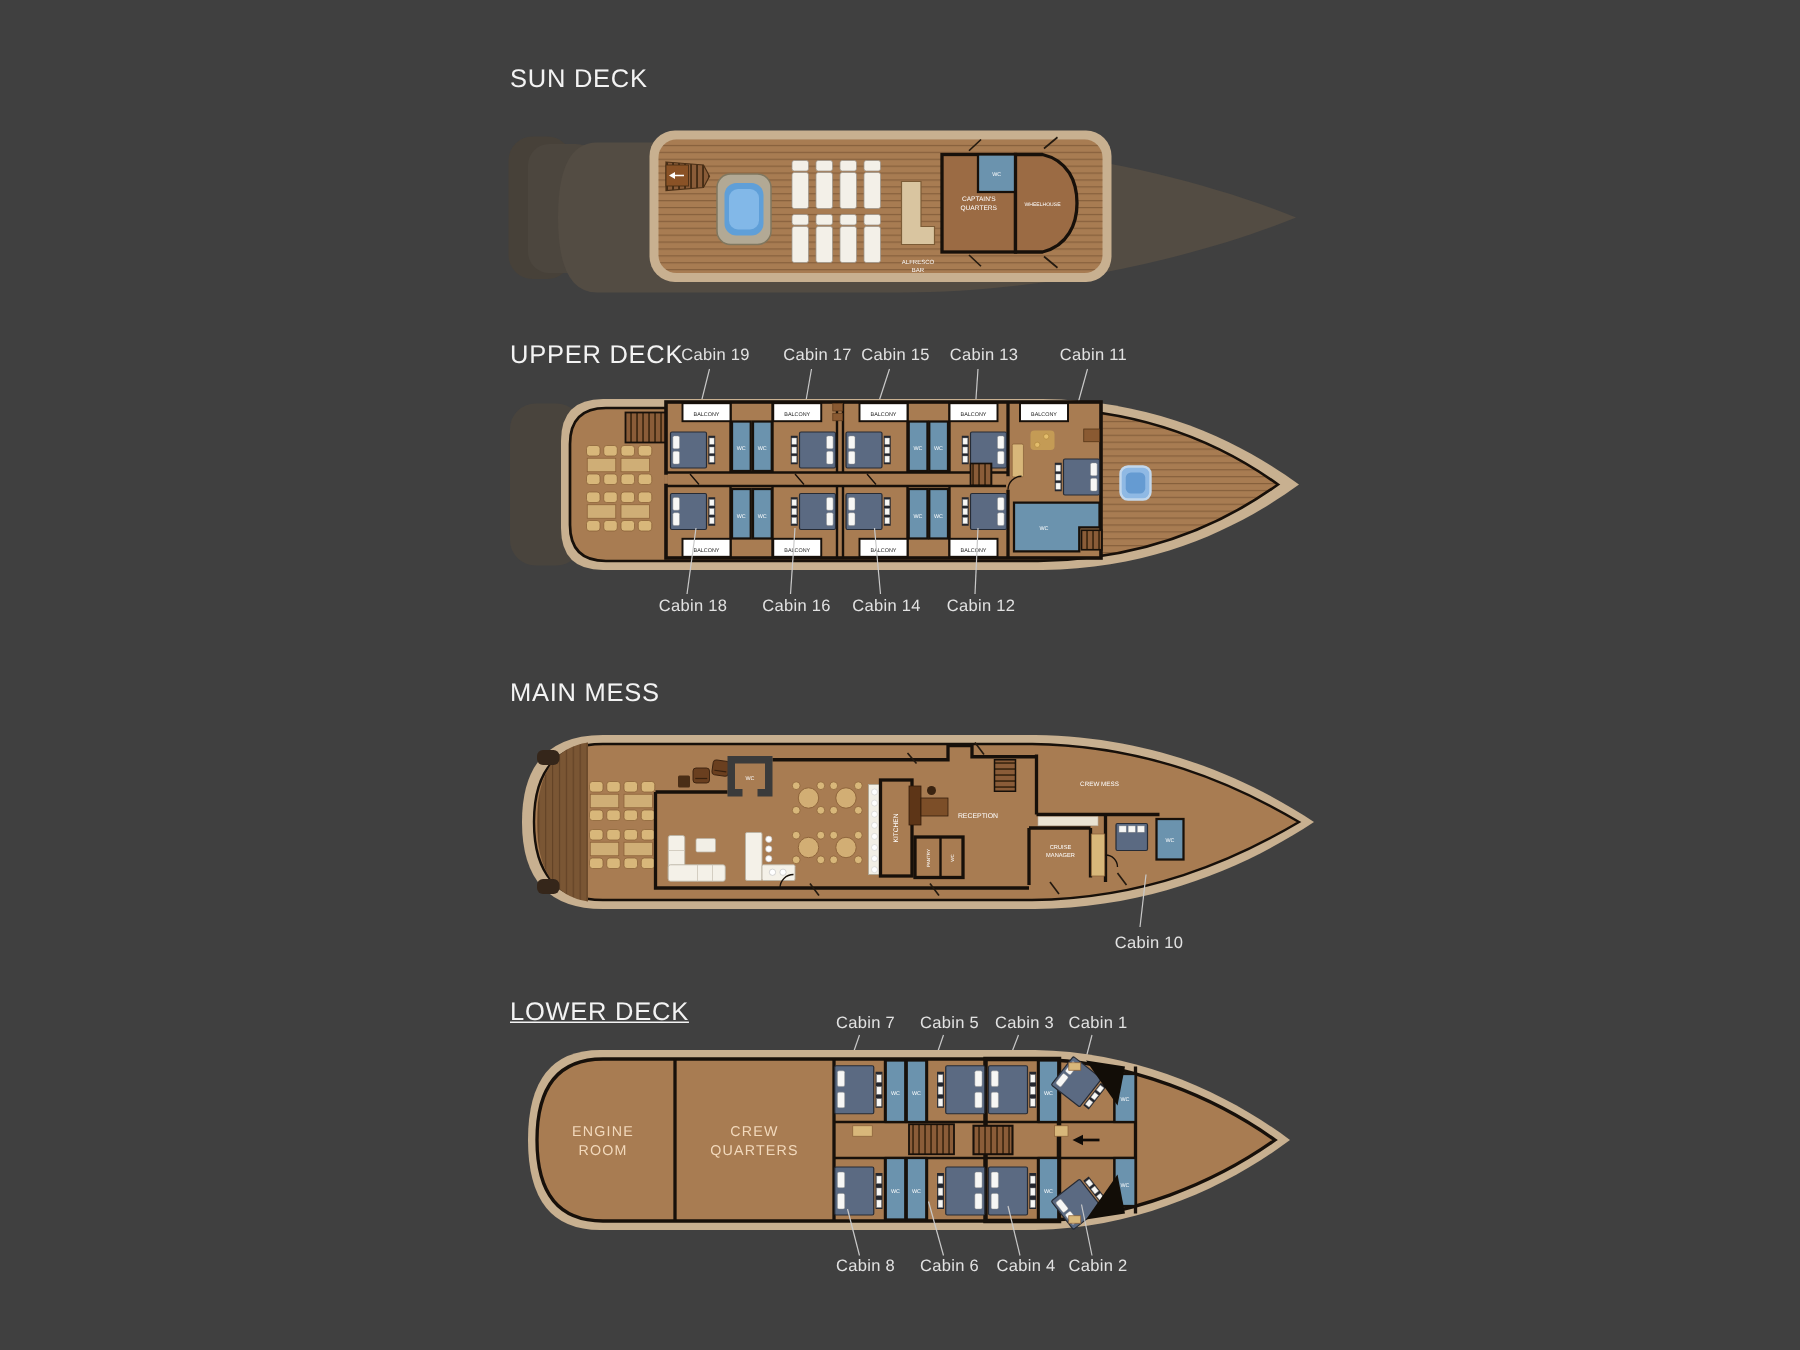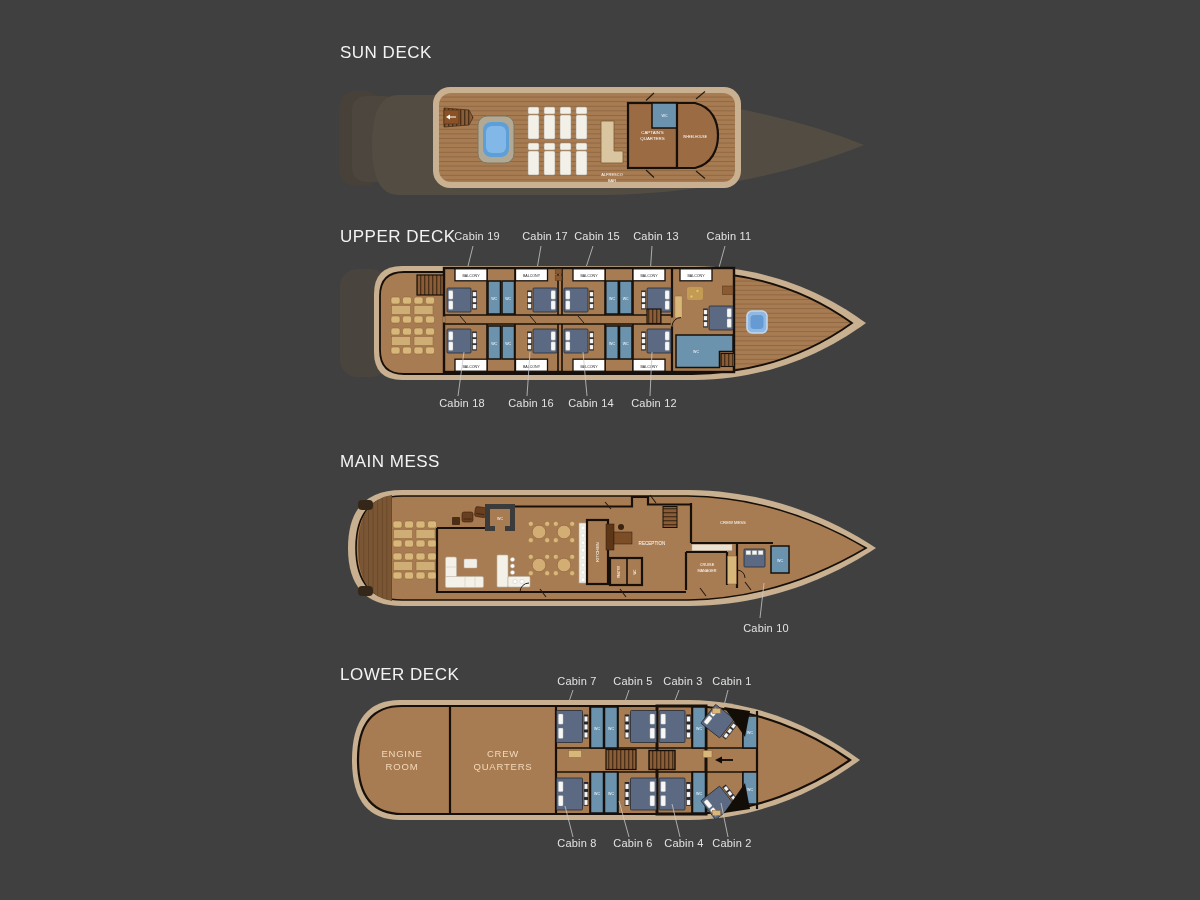--- a/index.html
+++ b/index.html
@@ -97,21 +97,21 @@
         <circle cx="8.2" cy="-8.2" r="2.6" class="tan"></circle>
         <circle cx="-8.2" cy="8.2" r="2.6" class="tan"></circle>
         <circle cx="8.2" cy="8.2" r="2.6" class="tan"></circle>
       </g>
     </defs>
   </svg>
 
   <div class="deck-title" style="left:340px;top:43px;">SUN DECK</div>
   <div class="deck-title" style="left:340px;top:227px;">UPPER DECK</div>
   <div class="deck-title" style="left:340px;top:452px;">MAIN MESS</div>
-  <div class="deck-title" style="left:340px;top:665px;">LOWER DECK</div>
+  <div class="deck-title" style="left:340px;top:665px;text-decoration:underline;">LOWER DECK</div>
 
   <svg style="left:335px;top:80px;" width="545" height="122" viewBox="335 80 545 122">
     <g>
       <rect x="339" y="91" width="42" height="95" rx="16" fill="#474139"></rect>
       <rect x="352" y="96" width="46" height="86" rx="14" fill="#4c463e"></rect>
       <path d="M398,95 H600 C700,95 800,119 864,145 C800,171 700,195 600,195 H398 Q372,195 372,145 Q372,95 398,95 Z" fill="#534c43"></path>
     </g>
     <g>
       <rect x="433" y="87" width="308" height="101" rx="17" fill="#c8b090"></rect>
       <rect x="439" y="93" width="296" height="89" rx="12" fill="#a87c52"></rect>

